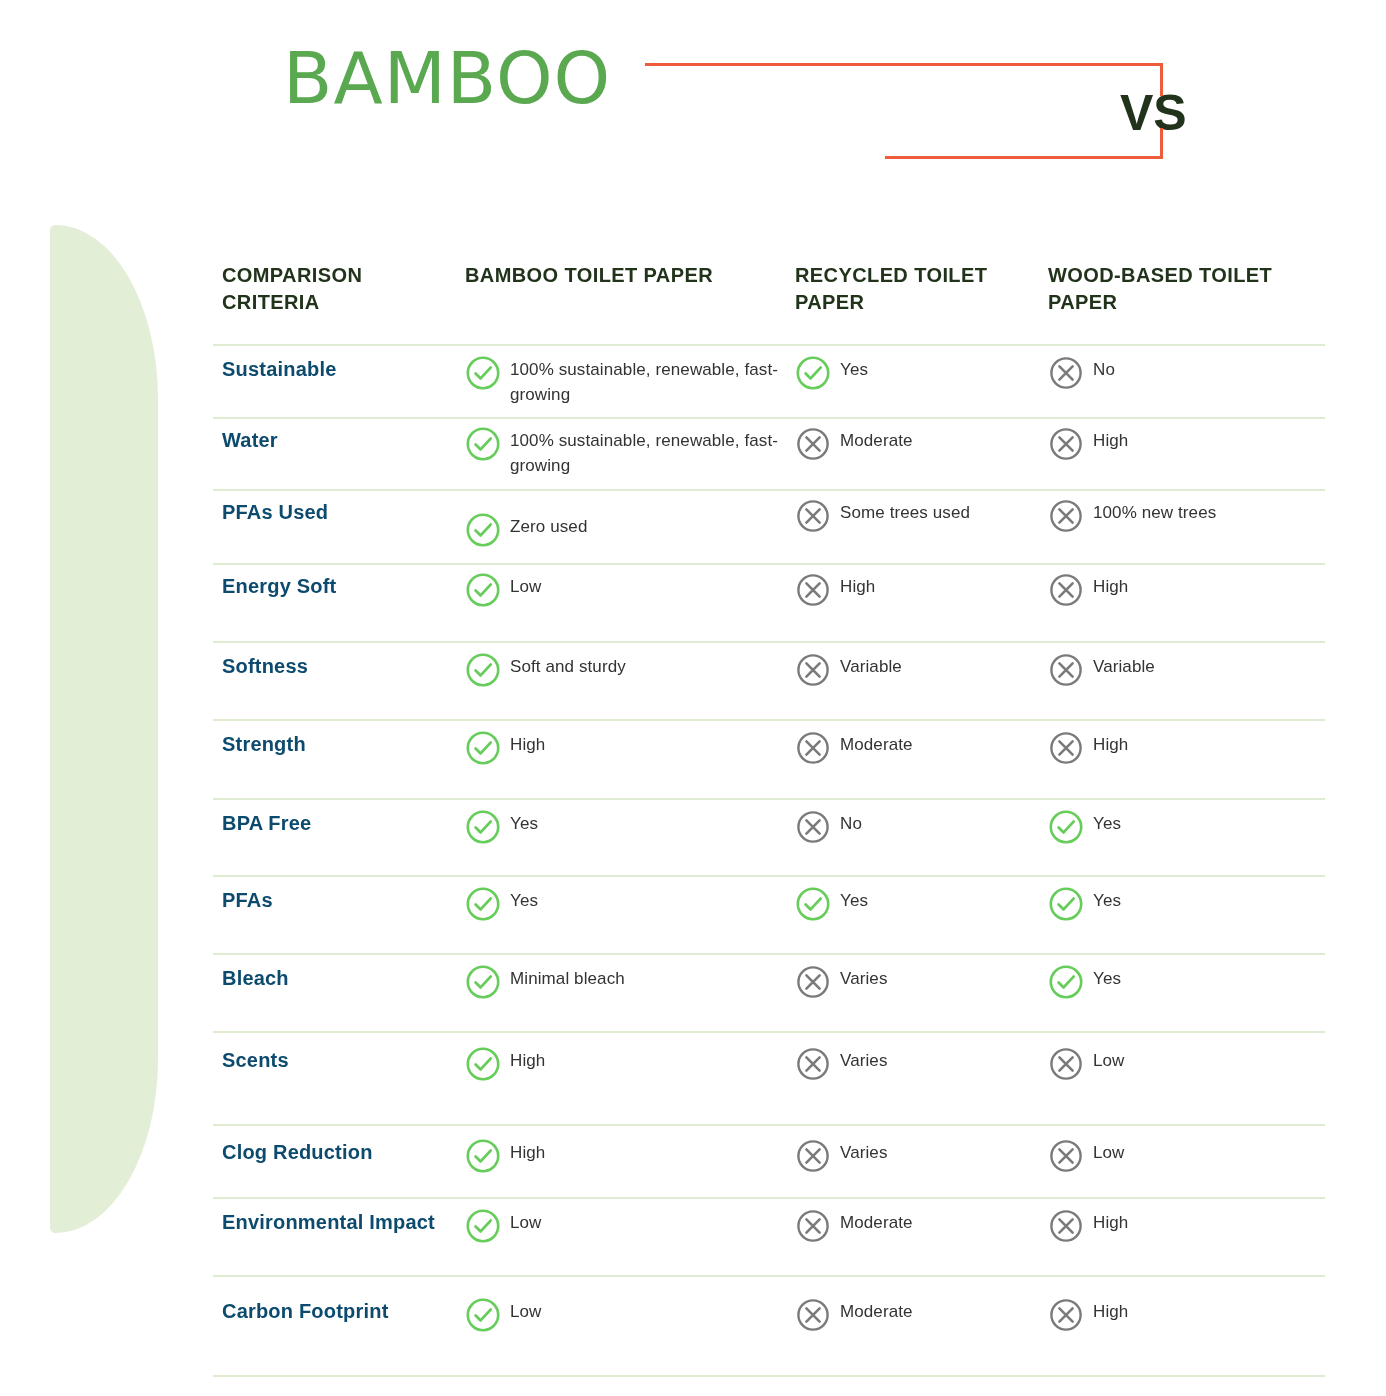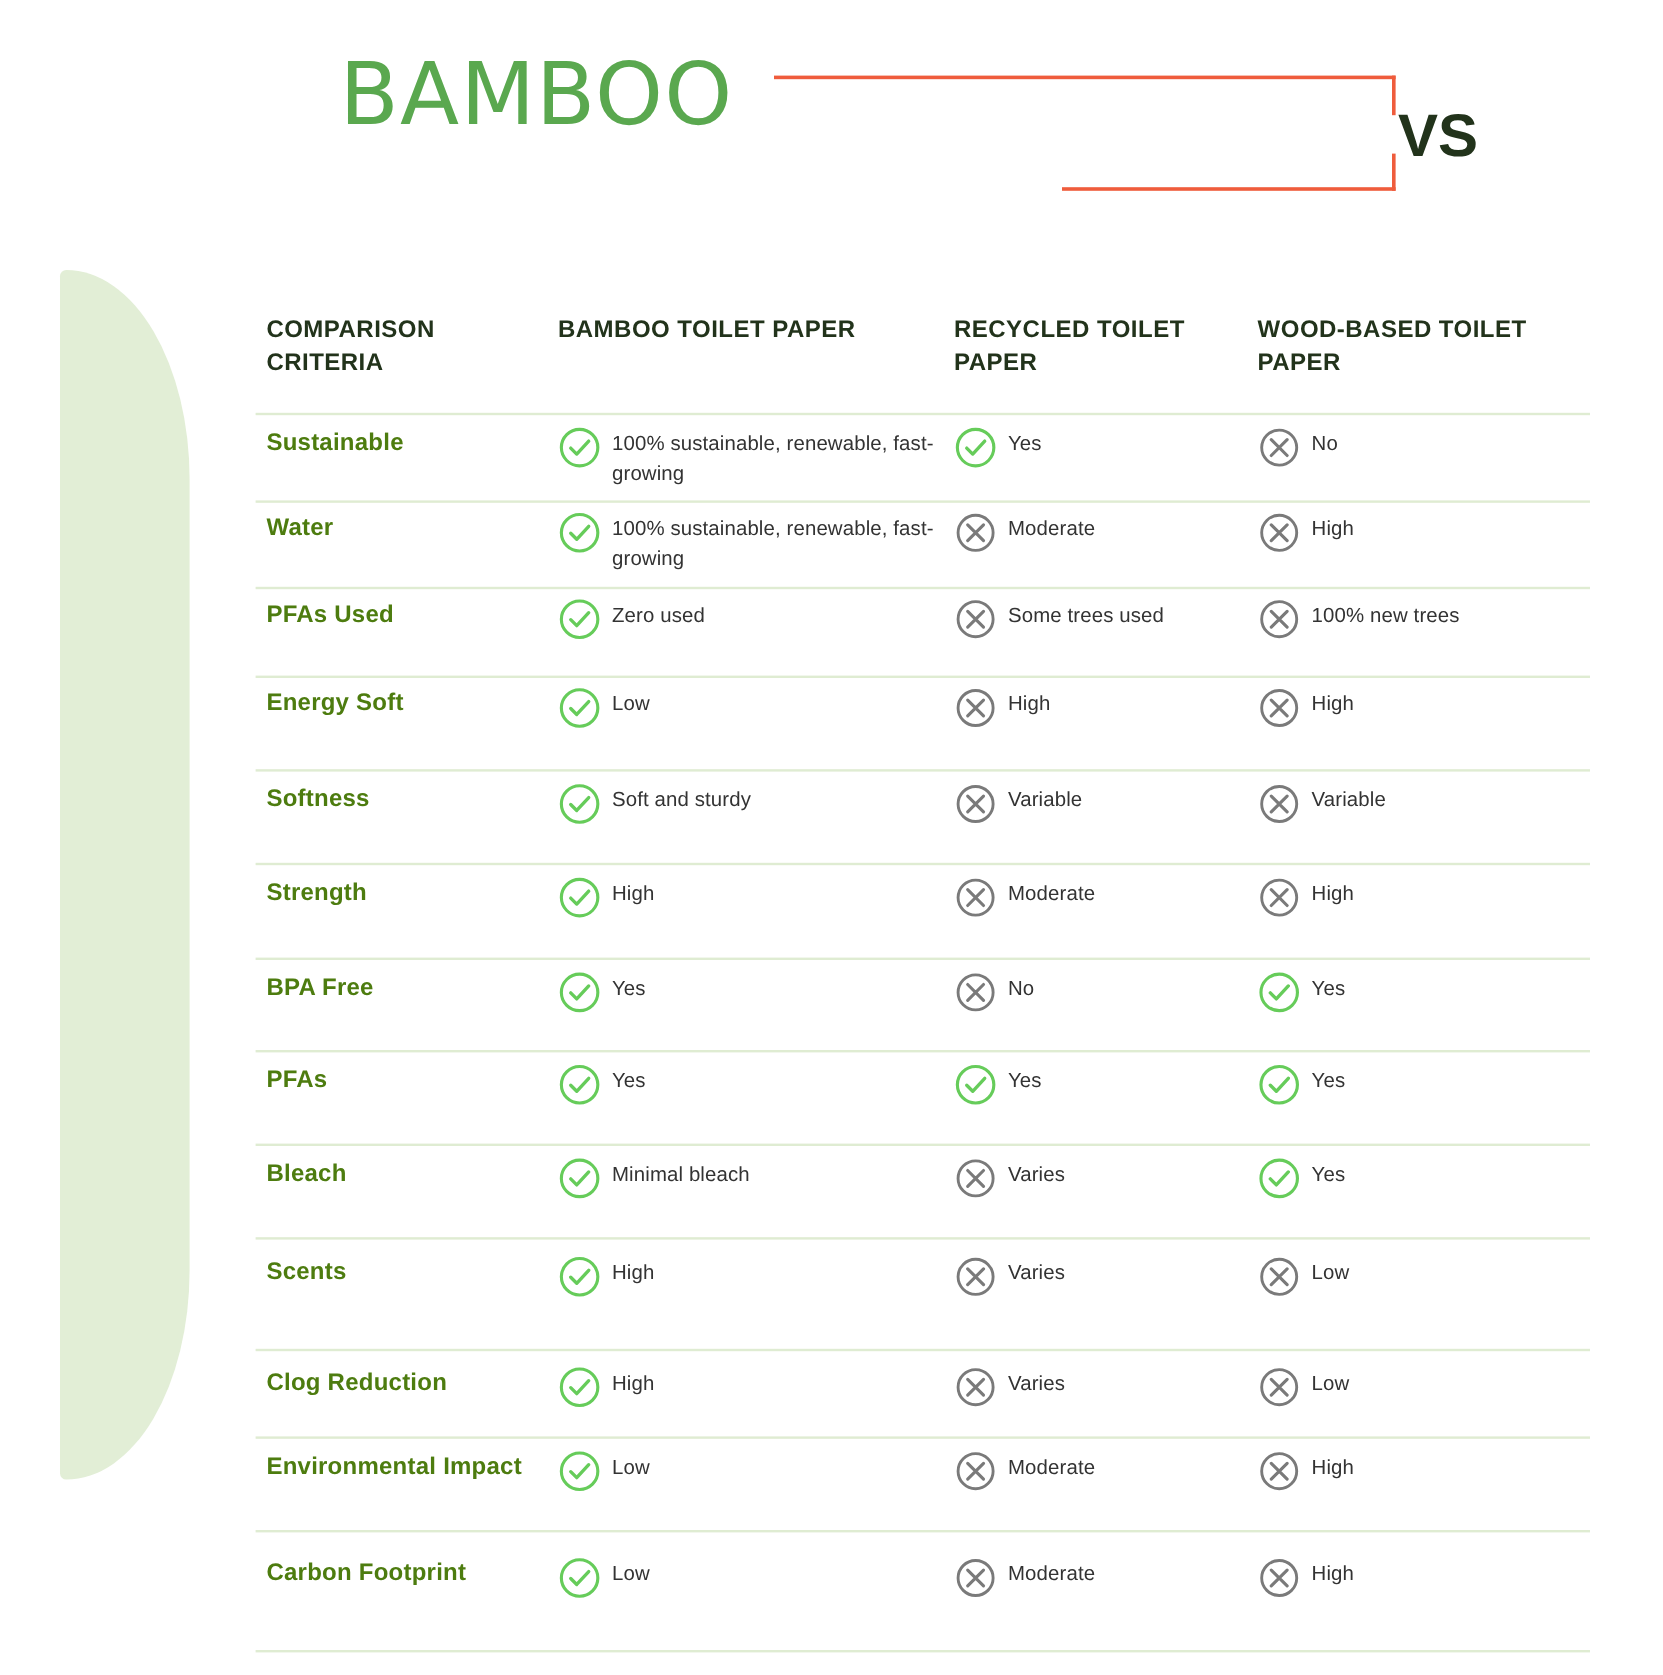--- a/index.html
+++ b/index.html
@@ -42,21 +42,20 @@
     color:#1f3319;
     font-family:"DejaVu Sans", sans-serif;
     line-height:1;
   }
   .vs-text {
     position:absolute; left:1120px; top:88px;
     font-size:50px; font-weight:bold; letter-spacing:0px;
     color:#22331b;
     font-family:"Liberation Sans", sans-serif;
     line-height:1;
-    margin-left:45px;
   }
   
   .brk { position:absolute; background:#ef5c3c; }
   .brk-top    { left:645px;  top:63px;  width:518px; height:3px; }
   .brk-bottom { left:885px;  top:156px; width:278px; height:3px; }
   .brk-v-up   { left:1160px; top:63px;  width:3px;  height:33px; }
   .brk-v-dn   { left:1160px; top:128px; width:3px;  height:31px; }
 
   
   .table { position:absolute; left:0; top:0; width:1386px; }
@@ -71,21 +70,21 @@
     color:#22331b; line-height:1.35; text-transform:uppercase;
   }
   .hdr-row { position:absolute; top:262px; height:80px; }
 
   .divider {
     position:absolute; left:213px; width:1112px; height:2px;
     background:#dfecd2;
   }
 
   .rowlabel {
-    font-size:20px; font-weight:bold; color:#4d7c0f;
+    font-size:20px; font-weight:bold; color:#0c4a6e;
     line-height:1.45; letter-spacing:0.2px;
   }
   .cellwrap { display:flex; align-items:flex-start; gap:9px; }
   .celltext {
     font-size:17px; color:#333333; line-height:1.45;
     padding-top:3px; letter-spacing:0.1px;
   }
 
   
   .ico { flex:0 0 auto; width:36px; height:36px; display:block; }
@@ -189,21 +188,21 @@
           <svg class="ico" viewBox="0 0 36 36">
             <circle cx="18" cy="18" r="14.6" fill="none" stroke="#7a7a7a" stroke-width="2.4"></circle>
             <path d="M11.4 11.4 L24.6 24.6 M24.6 11.4 L11.4 24.6" fill="none" stroke="#7a7a7a" stroke-width="2.6" stroke-linecap="round"></path>
           </svg>
           <span class="celltext">High</span>
         </div>
       </div>
       <div class="col-criteria" style="top:498px">
         <div class="rowlabel">PFAs Used</div>
       </div>
-      <div class="col-bamboo" style="top:498px">
+      <div class="col-bamboo" style="top:512px">
         <div class="cellwrap">
           <svg class="ico" viewBox="0 0 36 36">
             <circle cx="18" cy="18" r="15.2" fill="none" stroke="#66cc5a" stroke-width="2.6"></circle>
             <path d="M10.6 18.4 L15.6 23.4 L25.6 12.6" fill="none" stroke="#66cc5a" stroke-width="2.8" stroke-linecap="round" stroke-linejoin="round"></path>
           </svg>
           <span class="celltext">Zero used</span>
         </div>
       </div>
       <div class="col-recycled" style="top:498px">
         <div class="cellwrap">

